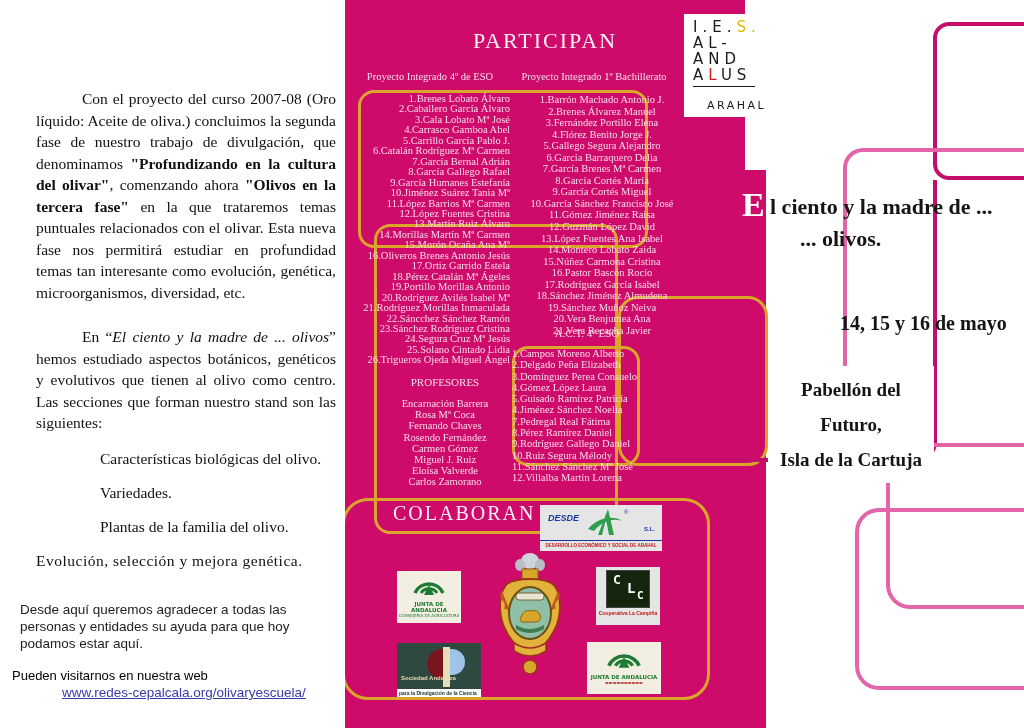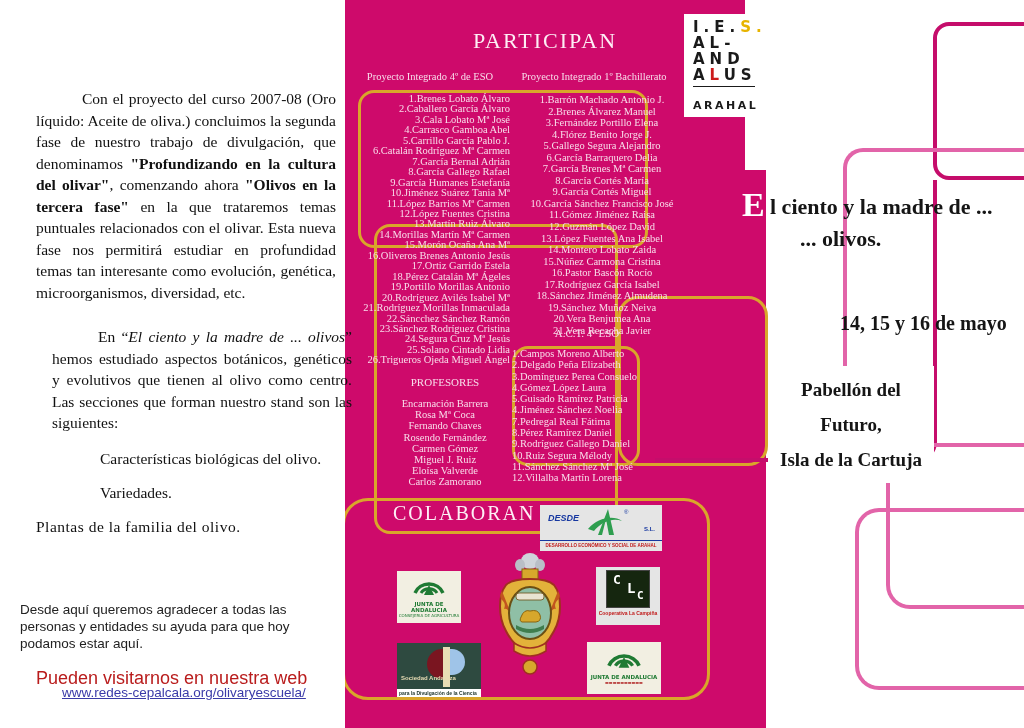--- a/index.html
+++ b/index.html
@@ -5,27 +5,27 @@
   * { margin:0; padding:0; box-sizing:border-box; }
   body { background:#888; font-family:"Liberation Serif", serif; }
   .canvas { position:relative; width:1024px; height:728px; background:#ffffff; overflow:hidden; margin:0 auto; }
 
   
   .left-panel { position:absolute; left:0; top:0; width:345px; height:728px; background:#fff; z-index:4; }
   .para { position:absolute; left:36px; width:300px; font-size:15.5px; line-height:21.5px; color:#111;
           text-align:justify; }
   .para .indent { display:inline-block; width:46px; }
   .p1 { top:88px; }
-  .p2 { top:326px;margin-left:16px; }
+  .p2 { top:326px; }
   .stand-list { position:absolute; left:36px; top:448px; width:302px; font-size:15.5px; color:#111; }
   .stand-list div { margin-bottom:13px; padding-left:64px; line-height:21px; }
   .stand-list div:last-child { padding-left:0; letter-spacing:0.5px; }
   .thanks { position:absolute; left:20px; top:601px; width:322px; font-family:"Liberation Sans", sans-serif;
             font-size:13.5px; line-height:17px; color:#222; }
-  .web-intro { position:absolute; left:36px; top:668px; font-family:"Liberation Sans", sans-serif; font-size:18px; color:#b91c1c; }
+  .web-intro { position:absolute; left:12px; top:668px; font-family:"Liberation Sans", sans-serif; font-size:13px; color:#000000; }
   .web-link { position:absolute; left:62px; top:685px; font-family:"Liberation Sans", sans-serif; font-size:13.5px;
               color:#3a3aa8; text-decoration:underline; cursor:pointer; }
 
   
   .pink-panel { position:absolute; left:345px; top:0; width:400px; height:728px; background:#ce0a6b; z-index:1; }
   .pk-title { position:absolute; left:345px; top:28px; width:400px; text-align:center; color:#fdeef5;
               font-size:22px; letter-spacing:2px; z-index:4; }
   .grp-header { position:absolute; color:#f8dcea; font-size:10.5px; text-align:center; z-index:4; }
   .gh1 { left:350px; top:71px; width:160px; }
   .gh2 { left:510px; top:71px; width:168px; }
@@ -63,26 +63,26 @@
   .pink-band { position:absolute; left:740px; top:170px; width:26px; height:558px; background:#ce0a6b; z-index:2; }
   .dropcap { position:absolute; left:742px; top:186px; color:#fff; font-size:34px; font-weight:bold; z-index:4; }
   .title-l1 { position:absolute; left:770px; top:194px; font-size:22px; font-weight:bold; color:#151515; z-index:4; white-space:nowrap; }
   .title-l2 { position:absolute; left:800px; top:226px; font-size:22px; font-weight:bold; color:#151515; z-index:4; }
   .dates { position:absolute; left:840px; top:312px; font-size:20px; font-weight:bold; color:#151515; z-index:4; white-space:nowrap; }
   .venue { position:absolute; left:768px; top:366px; width:166px; background:#fff; text-align:center;
            font-size:19px; font-weight:bold; color:#151515; line-height:35px; z-index:4; padding:6px 2px; }
 
   
   .ies { position:absolute; left:684px; top:14px; width:84px; height:103px; background:#fff; z-index:4;
-         font-family:"DejaVu Sans", sans-serif; font-weight:bold; color:#1a1a1a; padding-top:5px; }
+         font-family:"DejaVu Sans", sans-serif; font-weight:normal; color:#1a1a1a; padding-top:5px; }
   .ies .row { font-size:15px; letter-spacing:5px; line-height:16px; padding-left:9px; }
   .ies .accent-y { color:#e7b400; }
   .ies .accent-r { color:#cc1b1b; }
   .ies .rule { border-top:1.5px solid #1a1a1a; width:62px; margin:3px 0 2px 9px; }
-  .ies .foot { font-size:11px; letter-spacing:2.5px; padding-left:9px;margin-top:12px; }
+  .ies .foot { font-size:11px; letter-spacing:2.5px; padding-left:23px;margin-top:12px; }
 
   
   .logo-box { position:absolute; background:#e5e5e5; z-index:4; overflow:hidden; }
   .desde { left:540px; top:505px; width:122px; height:46px; font-family:"Liberation Sans", sans-serif; }
   .desde .w1 { position:absolute; left:8px; top:8px; color:#1637a0; font-weight:bold; font-size:9px; font-style:italic; }
   .desde .a-swoosh { position:absolute; left:44px; top:2px; }
   .desde .w2 { position:absolute; left:62px; top:16px; color:#1637a0; font-weight:bold; font-size:12px;margin-top:31px; }
   .desde .sl { position:absolute; left:104px; top:21px; color:#1637a0; font-size:6px; font-weight:bold; }
   .desde .reg { position:absolute; left:84px; top:4px; color:#1637a0; font-size:6px; }
   .desde .cap { position:absolute; left:0; bottom:3px; width:100%; text-align:center; color:#c01818; font-size:4.5px; font-weight:bold;
@@ -136,20 +136,21 @@
     <div class="para p1" data-interactable="false">
       <span class="indent"></span><span data-interactable="false">Con el proyecto del curso 2007-08 (Oro líquido: Aceite de oliva.) concluimos la segunda fase de nuestro trabajo de divulgación, que denominamos </span><b data-interactable="false">"Profundizando en la cultura del olivar"</b><span data-interactable="false">, comenzando ahora </span><b data-interactable="false">"Olivos en la tercera fase"</b><span data-interactable="false"> en la que trataremos temas puntuales relacionados con el olivar. Esta nueva fase nos permitirá estudiar en profundidad temas tan interesante como evolución, genética, microorganismos, diversidad, etc.</span>
     </div>
     <div class="para p2" data-interactable="false">
       <span class="indent"></span><span data-interactable="false">En “</span><i data-interactable="false">El ciento y la madre de ... olivos</i><span data-interactable="false">” hemos estudiado aspectos botánicos, genéticos y evolutivos que tienen al olivo como centro. Las secciones que forman nuestro stand son las siguientes:</span>
     </div>
     <div class="stand-list" data-interactable="false">
         <div data-interactable="false">Características biológicas del olivo.</div>
         <div data-interactable="false">Variedades.</div>
         <div data-interactable="false">Plantas de la familia del olivo.</div>
+        <div data-interactable="false">Evolución, selección y mejora genética.</div>
       </div>
     <div class="thanks" data-interactable="false">Desde aquí queremos agradecer a todas las personas y entidades su ayuda para que hoy podamos estar aquí.</div>
     <div class="web-intro" data-interactable="false">Pueden visitarnos en nuestra web</div>
     <a class="web-link" data-interactable="true">www.redes-cepalcala.org/olivaryescuela/</a>
   </div>
 
   <div class="pk-title" data-interactable="false">PARTICIPAN</div>
 
   <div class="grp-header gh1" data-interactable="false">Proyecto Integrado 4º de ESO</div>
   <div class="grp-header gh2" data-interactable="false">Proyecto Integrado 1º Bachillerato</div>

